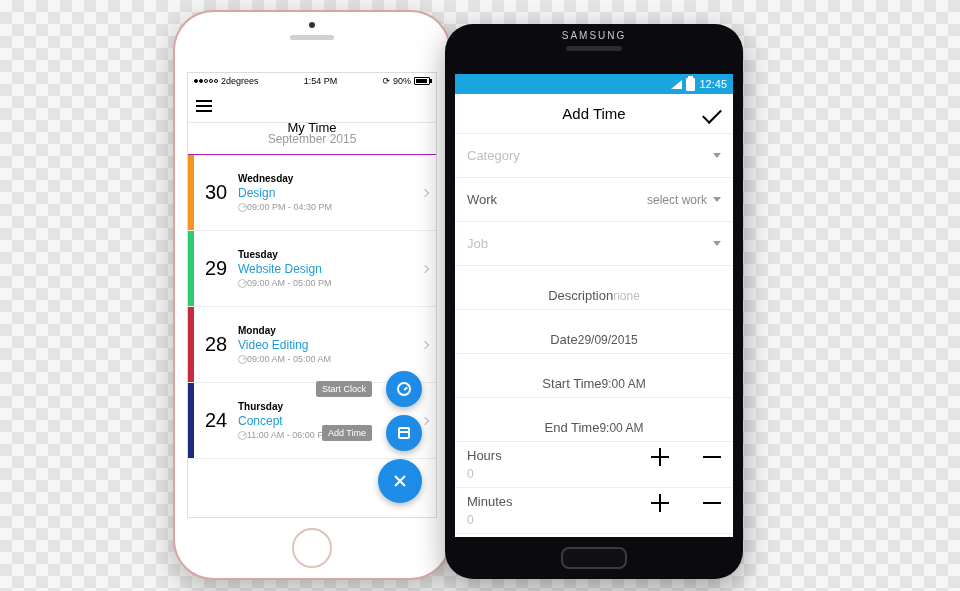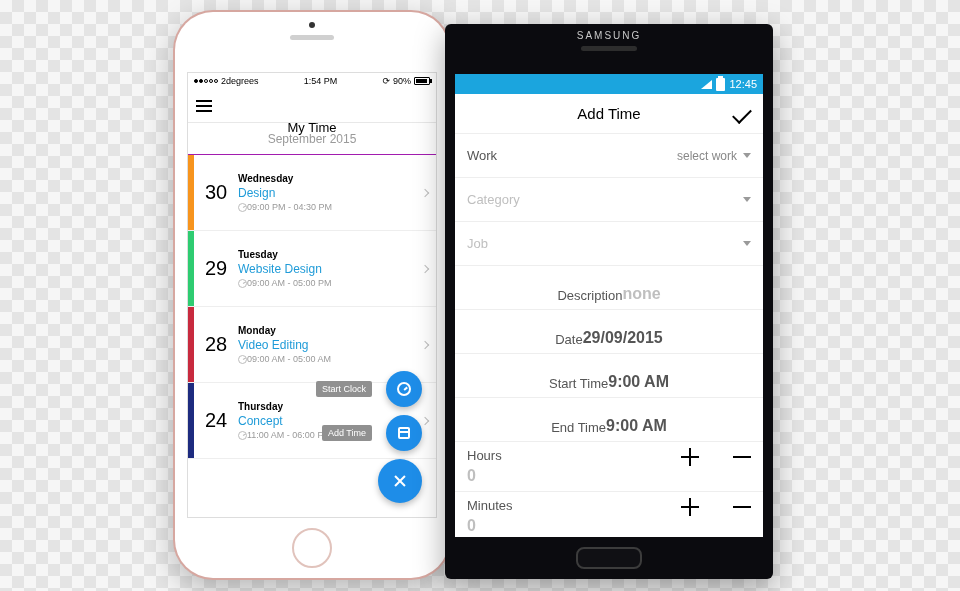--- a/index.html
+++ b/index.html
@@ -72,22 +72,22 @@
   .fab.main{width:44px;height:44px;}
   .ic-clock{width:14px;height:14px;border:2px solid #fff;border-radius:50%;position:relative;}
   .ic-clock::after{content:"";position:absolute;left:50%;top:50%;width:4px;height:1.5px;background:#fff;transform-origin:left;transform:rotate(-40deg);}
   .ic-cal{width:12px;height:12px;border:2px solid #fff;border-radius:2px;position:relative;}
   .ic-cal::before{content:"";position:absolute;left:-2px;right:-2px;top:2px;height:1.5px;background:#fff;}
   .ic-x{width:14px;height:14px;position:relative;}
   .ic-x::before,.ic-x::after{content:"";position:absolute;left:6px;top:0;width:2px;height:14px;background:#fff;}
   .ic-x::before{transform:rotate(45deg);} .ic-x::after{transform:rotate(-45deg);}
 
   
-  .samsung{position:absolute;left:445px;top:24px;width:328px;height:555px;
-           border-radius:6px;background:#0b0b0f;
+  .samsung{position:absolute;left:445px;top:24px;width:298px;height:555px;
+           border-radius:28px;background:#0b0b0f;
            box-shadow:0 10px 30px rgba(0,0,0,.35);}
   .sg-speaker{position:absolute;top:22px;left:50%;transform:translateX(-50%);
               width:56px;height:5px;border-radius:3px;background:#2d2d2d;}
   .sg-logo{position:absolute;top:6px;left:50%;transform:translateX(-50%);
            color:#c9c9c9;font-size:10px;letter-spacing:2px;}
   .sg-home{position:absolute;bottom:10px;left:50%;transform:translateX(-50%);
            width:66px;height:22px;border-radius:8px;border:2px solid #3c3c3c;background:#101014;}
   .sg-screen{position:absolute;left:10px;right:10px;top:50px;bottom:42px;background:#fff;overflow:hidden;}
 
   .sg-status{height:20px;background:#1ba5de;color:#fff;display:flex;align-items:center;justify-content:flex-end;gap:4px;padding:0 6px;font-size:11px;}
@@ -97,21 +97,21 @@
 
   .sg-header{height:40px;display:flex;align-items:center;justify-content:space-between;padding:0 12px;border-bottom:1px solid #eee;}
   .sg-title{font-size:15px;font-weight:500;}
   .check{width:18px;height:10px;border-left:2.5px solid #000;border-bottom:2.5px solid #000;transform:rotate(-45deg);}
 
   .form-row{min-height:44px;border-bottom:1px solid #eee;padding:6px 12px;display:flex;flex-direction:row;justify-content:center;font-size:13px;align-items:flex-end;}
   .form-row.two{flex-direction:row;align-items:center;justify-content:space-between;}
   .form-row.step{flex-direction:row;align-items:flex-start;justify-content:space-between;}
   .f-label{color:#555;}
   .f-label.muted{color:#bfbfbf;}
-  .f-val{color:#555;font-size:16px;margin-top:2px;font-weight:bold;}
+  .f-val{color:#555;font-size:12px;margin-top:2px;}
   .f-val.muted{color:#bfbfbf;}
   .sel{display:flex;align-items:center;gap:6px;color:#888;font-size:12px;}
   .tri{width:0;height:0;border-left:4px solid transparent;border-right:4px solid transparent;border-top:5px solid #9a9a9a;}
   .stepctrl{display:flex;align-items:center;gap:34px;}
   .pm{width:18px;height:18px;position:relative;}
   .pm::before,.pm::after{content:"";position:absolute;background:#000;}
   .pm.plus::before{left:8px;top:0;width:2px;height:18px;}
   .pm::after{top:8px;left:0;height:2px;width:18px;}
   .stepcol{display:flex;flex-direction:column;gap:2px;}
 </style>
@@ -244,33 +244,33 @@
       <span>12:45</span>
     </div>
 
     <div class="sg-header">
       <div style="width:18px"></div>
       <div class="sg-title">Add Time</div>
       <div class="check"></div>
     </div>
 
     <div class="form-row two">
+      <span class="f-label muted">Category</span>
+      <span class="tri"></span>
+    </div>
+
+    <div class="form-row two">
       <span class="f-label">Work</span>
       <span class="sel">
           <span>select work</span>
           <span class="tri"></span>
         </span>
     </div>
 
     <div class="form-row two">
-      <span class="f-label muted">Category</span>
-      <span class="tri"></span>
-    </div>
-
-    <div class="form-row two">
       <span class="f-label muted">Job</span>
       <span class="tri"></span>
     </div>
 
     <div class="form-row">
       <span class="f-label">Description</span>
       <span class="f-val muted">none</span>
     </div>
 
     <div class="form-row">

